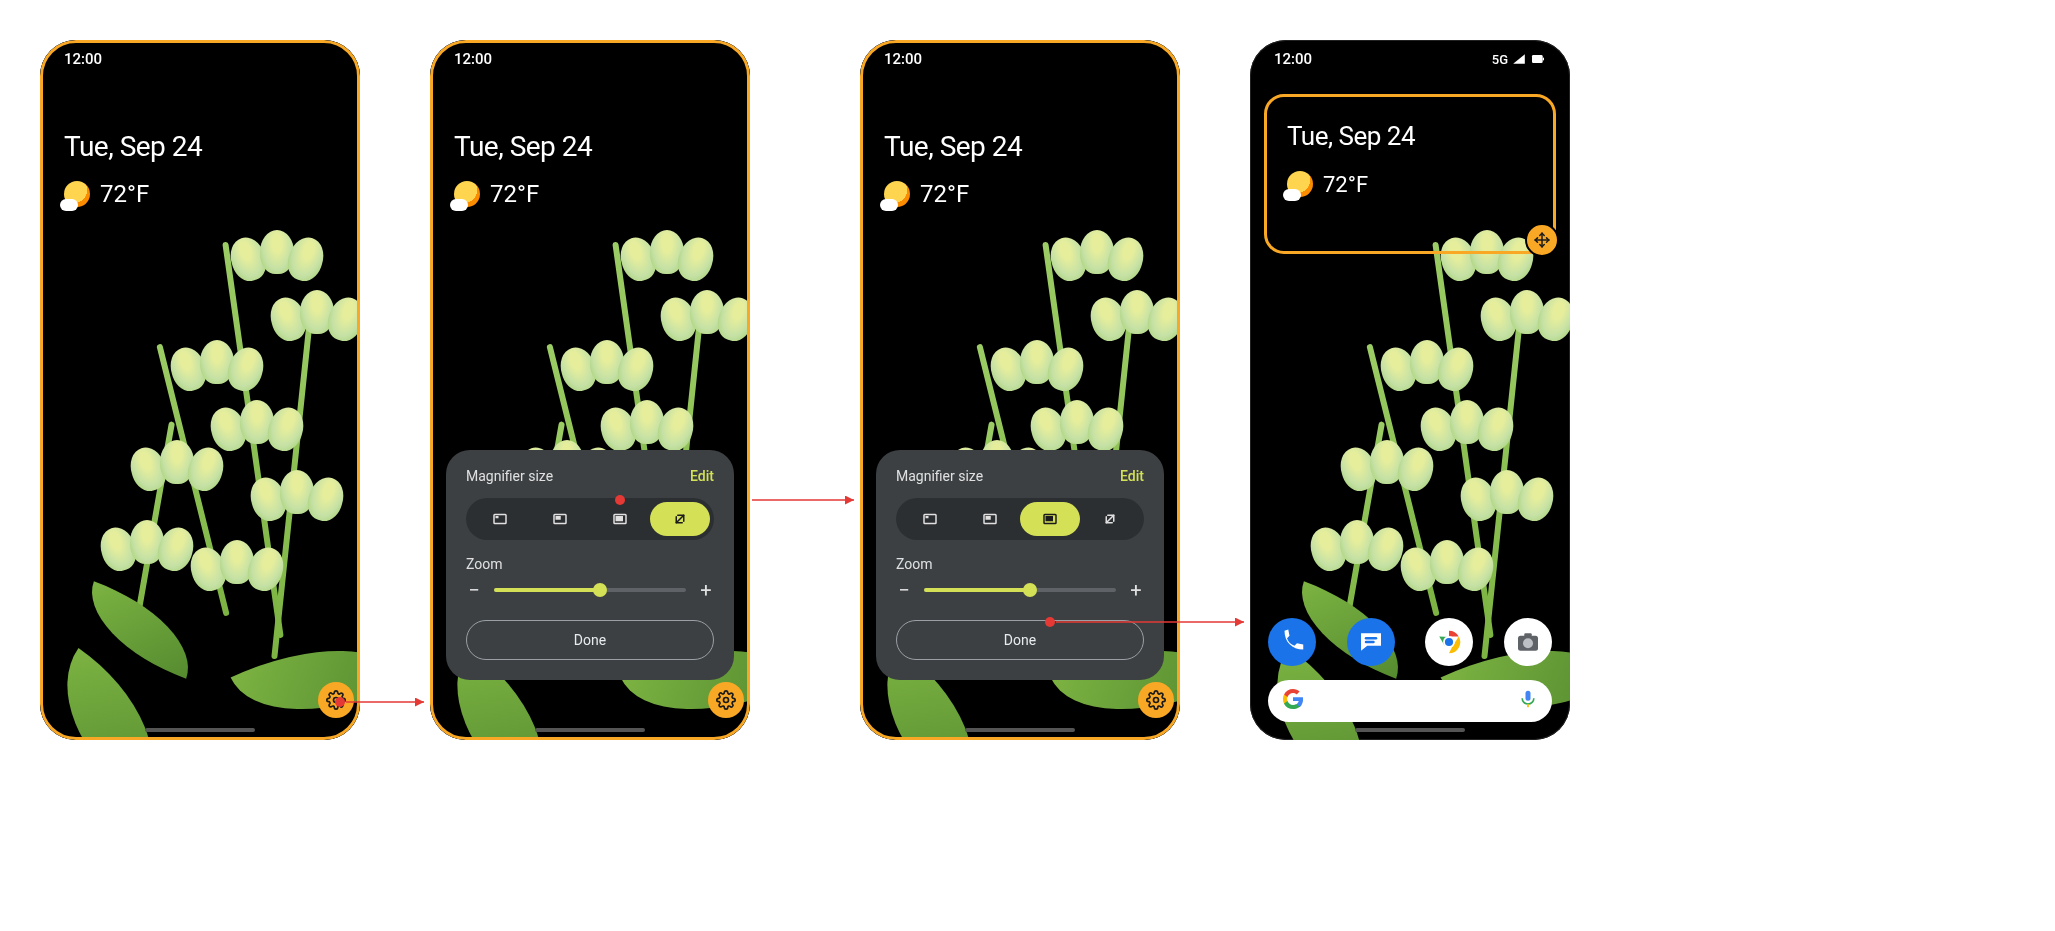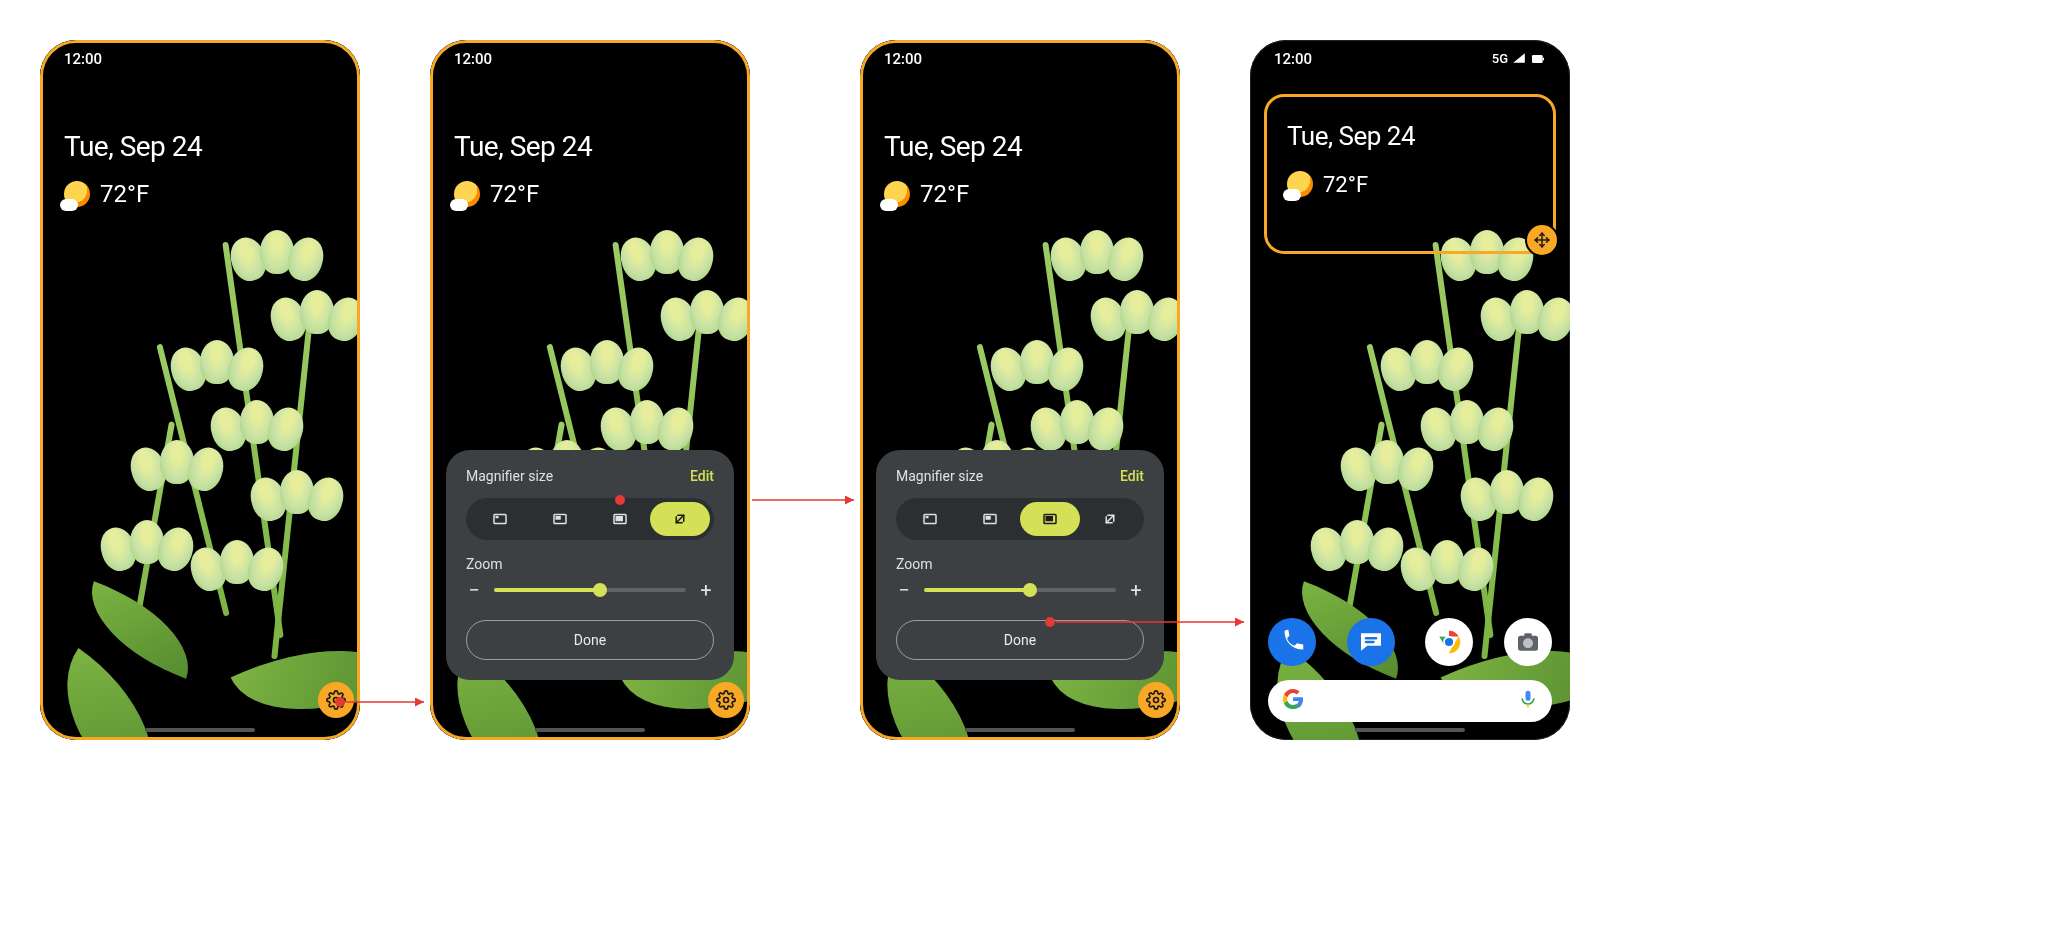--- a/index.html
+++ b/index.html
@@ -42,21 +42,21 @@
   .status-bar {
     position: absolute;
     top: 10px; left: 24px; right: 24px;
     display: flex;
     justify-content: space-between;
     align-items: center;
     font-size: 15px;
     font-weight: 500;
     z-index: 10;
   }
-  .status-right { display:flex; gap:4px; align-items:flex-start; font-size:13px;}
+  .status-right { display:flex; gap:4px; align-items:center; font-size:13px;}
   .date {
     position: absolute;
     top: 90px; left: 24px;
     font-size: 28px;
     font-weight: 400;
     letter-spacing: -0.5px;
     z-index: 10;
   }
   .weather {
     position:absolute;

